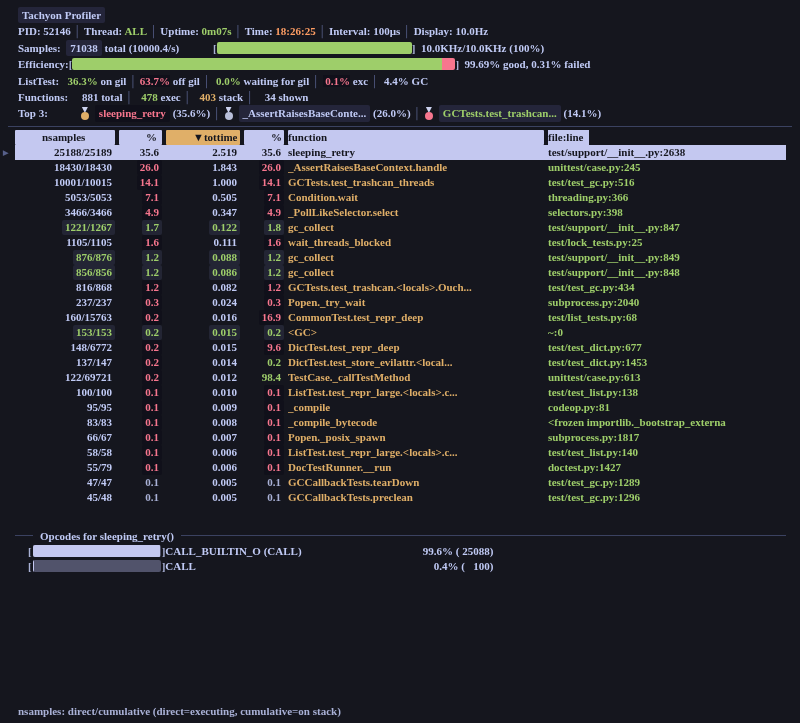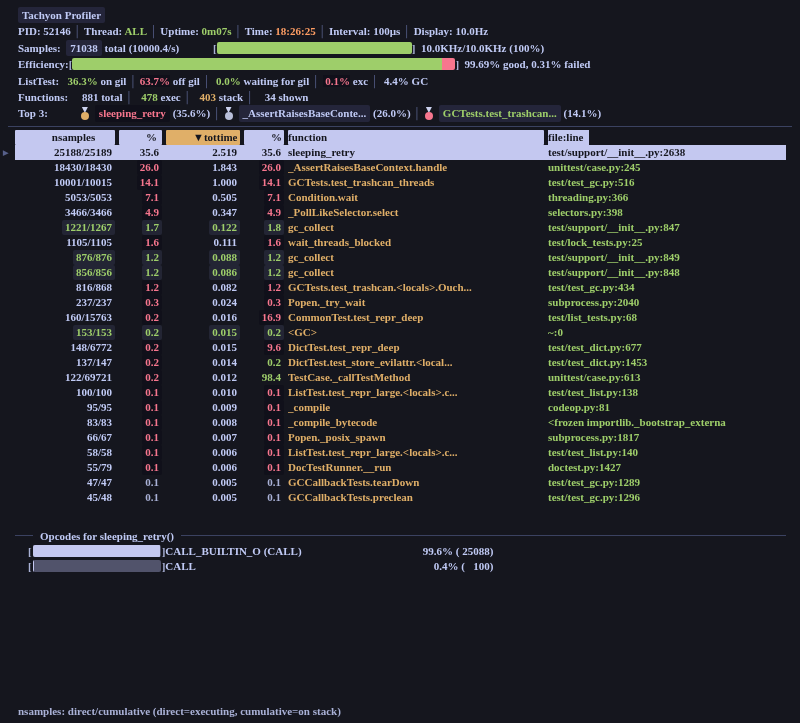--- a/index.html
+++ b/index.html
@@ -55,21 +55,21 @@
   .fn .v{color:var(--amber);} .file .v{color:var(--green);}
   .ns .v{color:var(--fg);} .tot .v{color:var(--fg);}
   .v[data-color="red"]{color:var(--red);background:#10101a;}
   .v[data-color="green"]{color:var(--green);}
   .v[data-color="fg"]{color:var(--muted);}
   .trow[data-variant="trend"] .num .v{color:var(--green);background:#232534;}
   .trow[data-variant="selected"]{background:var(--sel);}
   .trow[data-variant="selected"] .v{color:var(--selText) !important;background:transparent !important;}
   .trow[data-variant="selected"]::before{content:"▶";position:absolute;left:-12px;top:1px;font-size:7px;color:var(--dim);}
   .thead .hc{background:var(--sel);color:var(--selText);border-radius:1px;white-space:pre;overflow:hidden;}
-  .thead .hc.hnum{text-align:center;padding-right:10px;padding-left:27px;}
+  .thead .hc.hnum{text-align:left;padding-right:10px;padding-left:27px;}
   .thead .hc.hsort{background:var(--sortBg);}
   .thead .hfile-wrap{background:transparent;}
   .thead .hfile-wrap i{font-style:normal;background:var(--sel);color:var(--selText);display:inline-block;padding-right:6px;}
 
   
   .opcodes{position:absolute;top:528px;left:15px;width:771px;}
   .odiv{display:flex;align-items:center;height:15px;}
   .odiv .l1{width:18px;border-top:1px solid var(--line);}
   .odiv .txt{padding:0 7px;color:var(--fg);white-space:pre;}
   .odiv .l2{flex:1;border-top:1px solid var(--line);}

